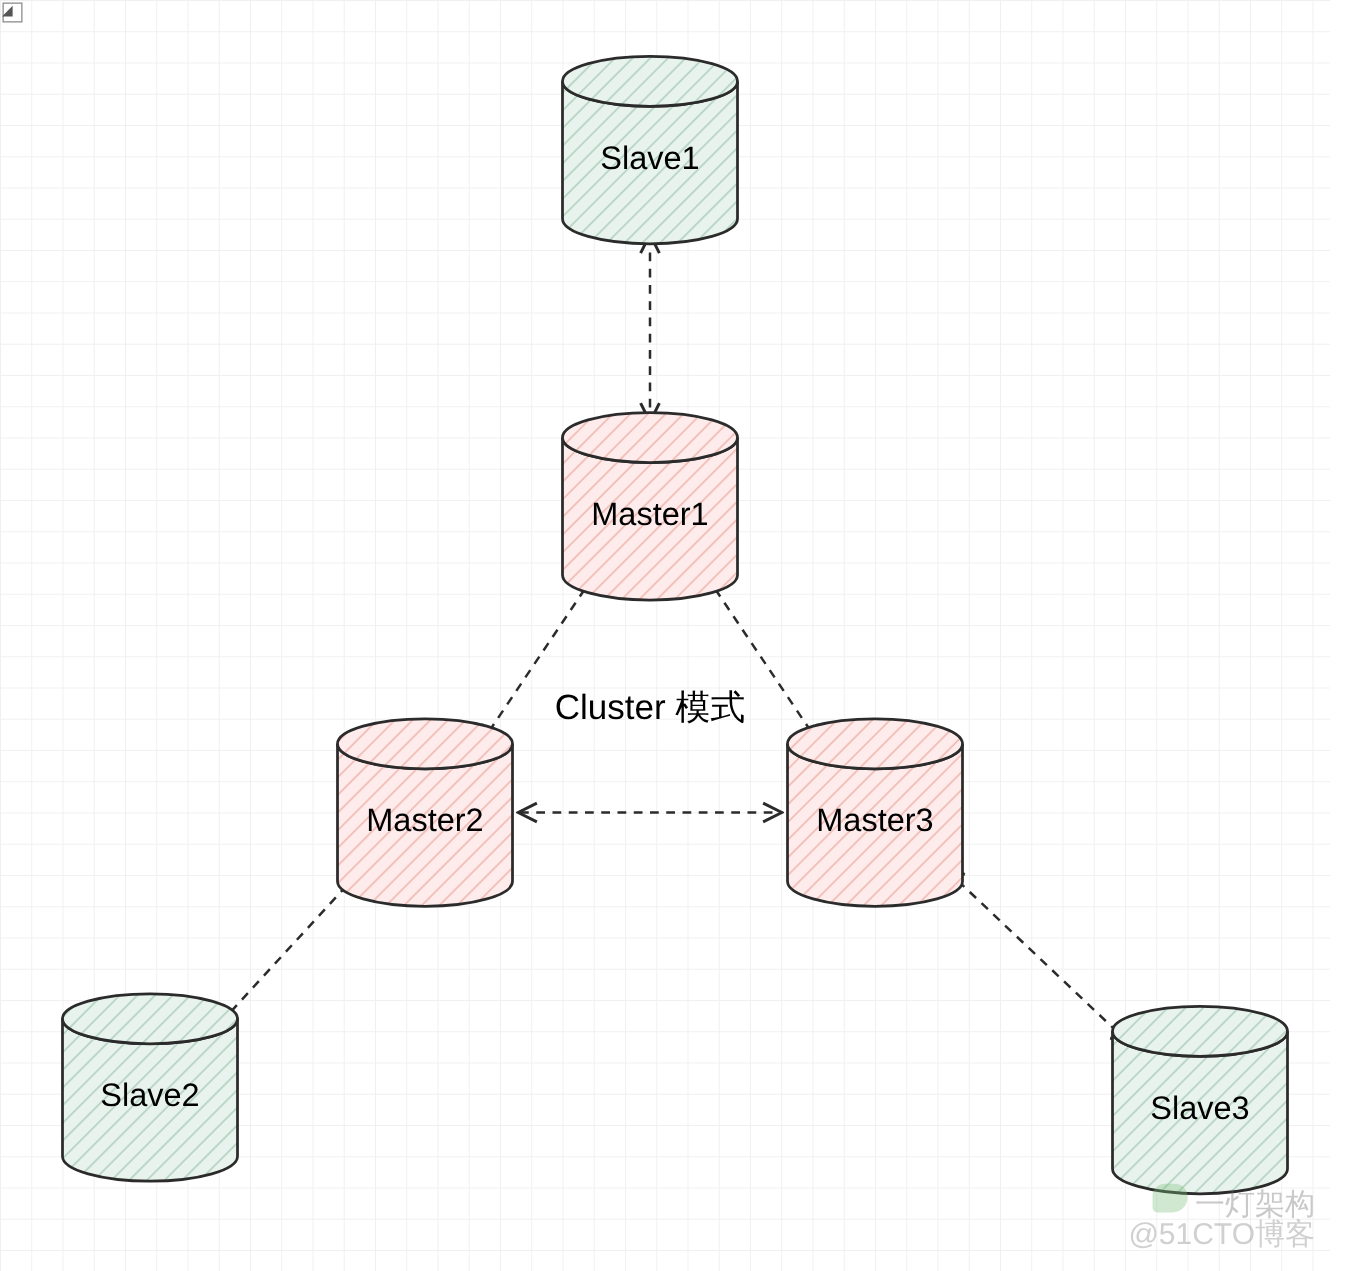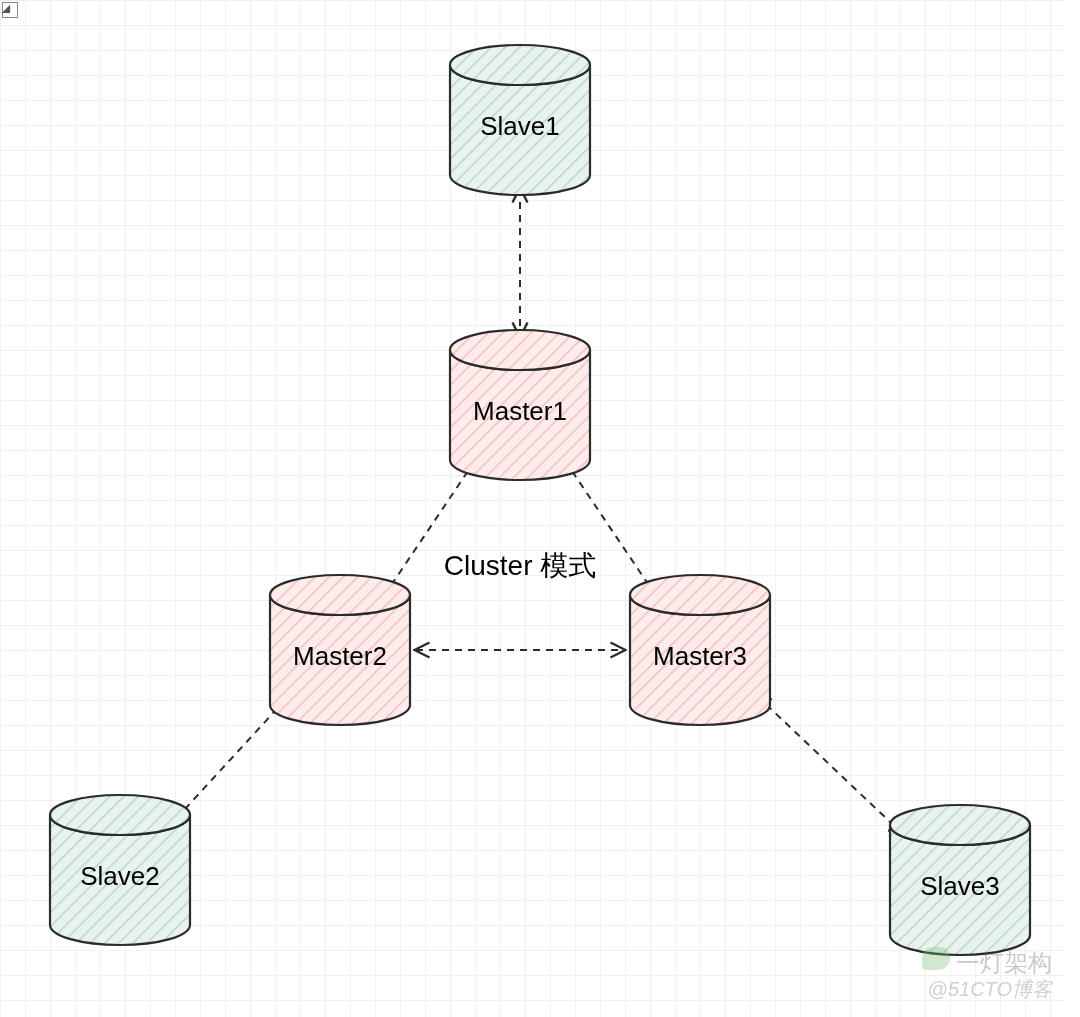--- a/index.html
+++ b/index.html
@@ -55,22 +55,21 @@
     width: 28px; height: 23px;
     border-radius: 10px 10px 12px 4px;
     background: rgba(120,190,120,0.35);
     position: relative;
   }
   .watermark2 {
     position: absolute;
     right: 12px;
     bottom: 14px;
     color: rgba(100,100,100,0.30);
-    font-size: 20px;
-    font-style: italic;
+    font-size: 24px;
   }
   .corner-handle {
     position: absolute;
     left: 2px; top: 2px;
     width: 14px; height: 14px;
     background: #fff;
     border: 1px solid #888;
   }
   .corner-handle::after{
     content:"";

